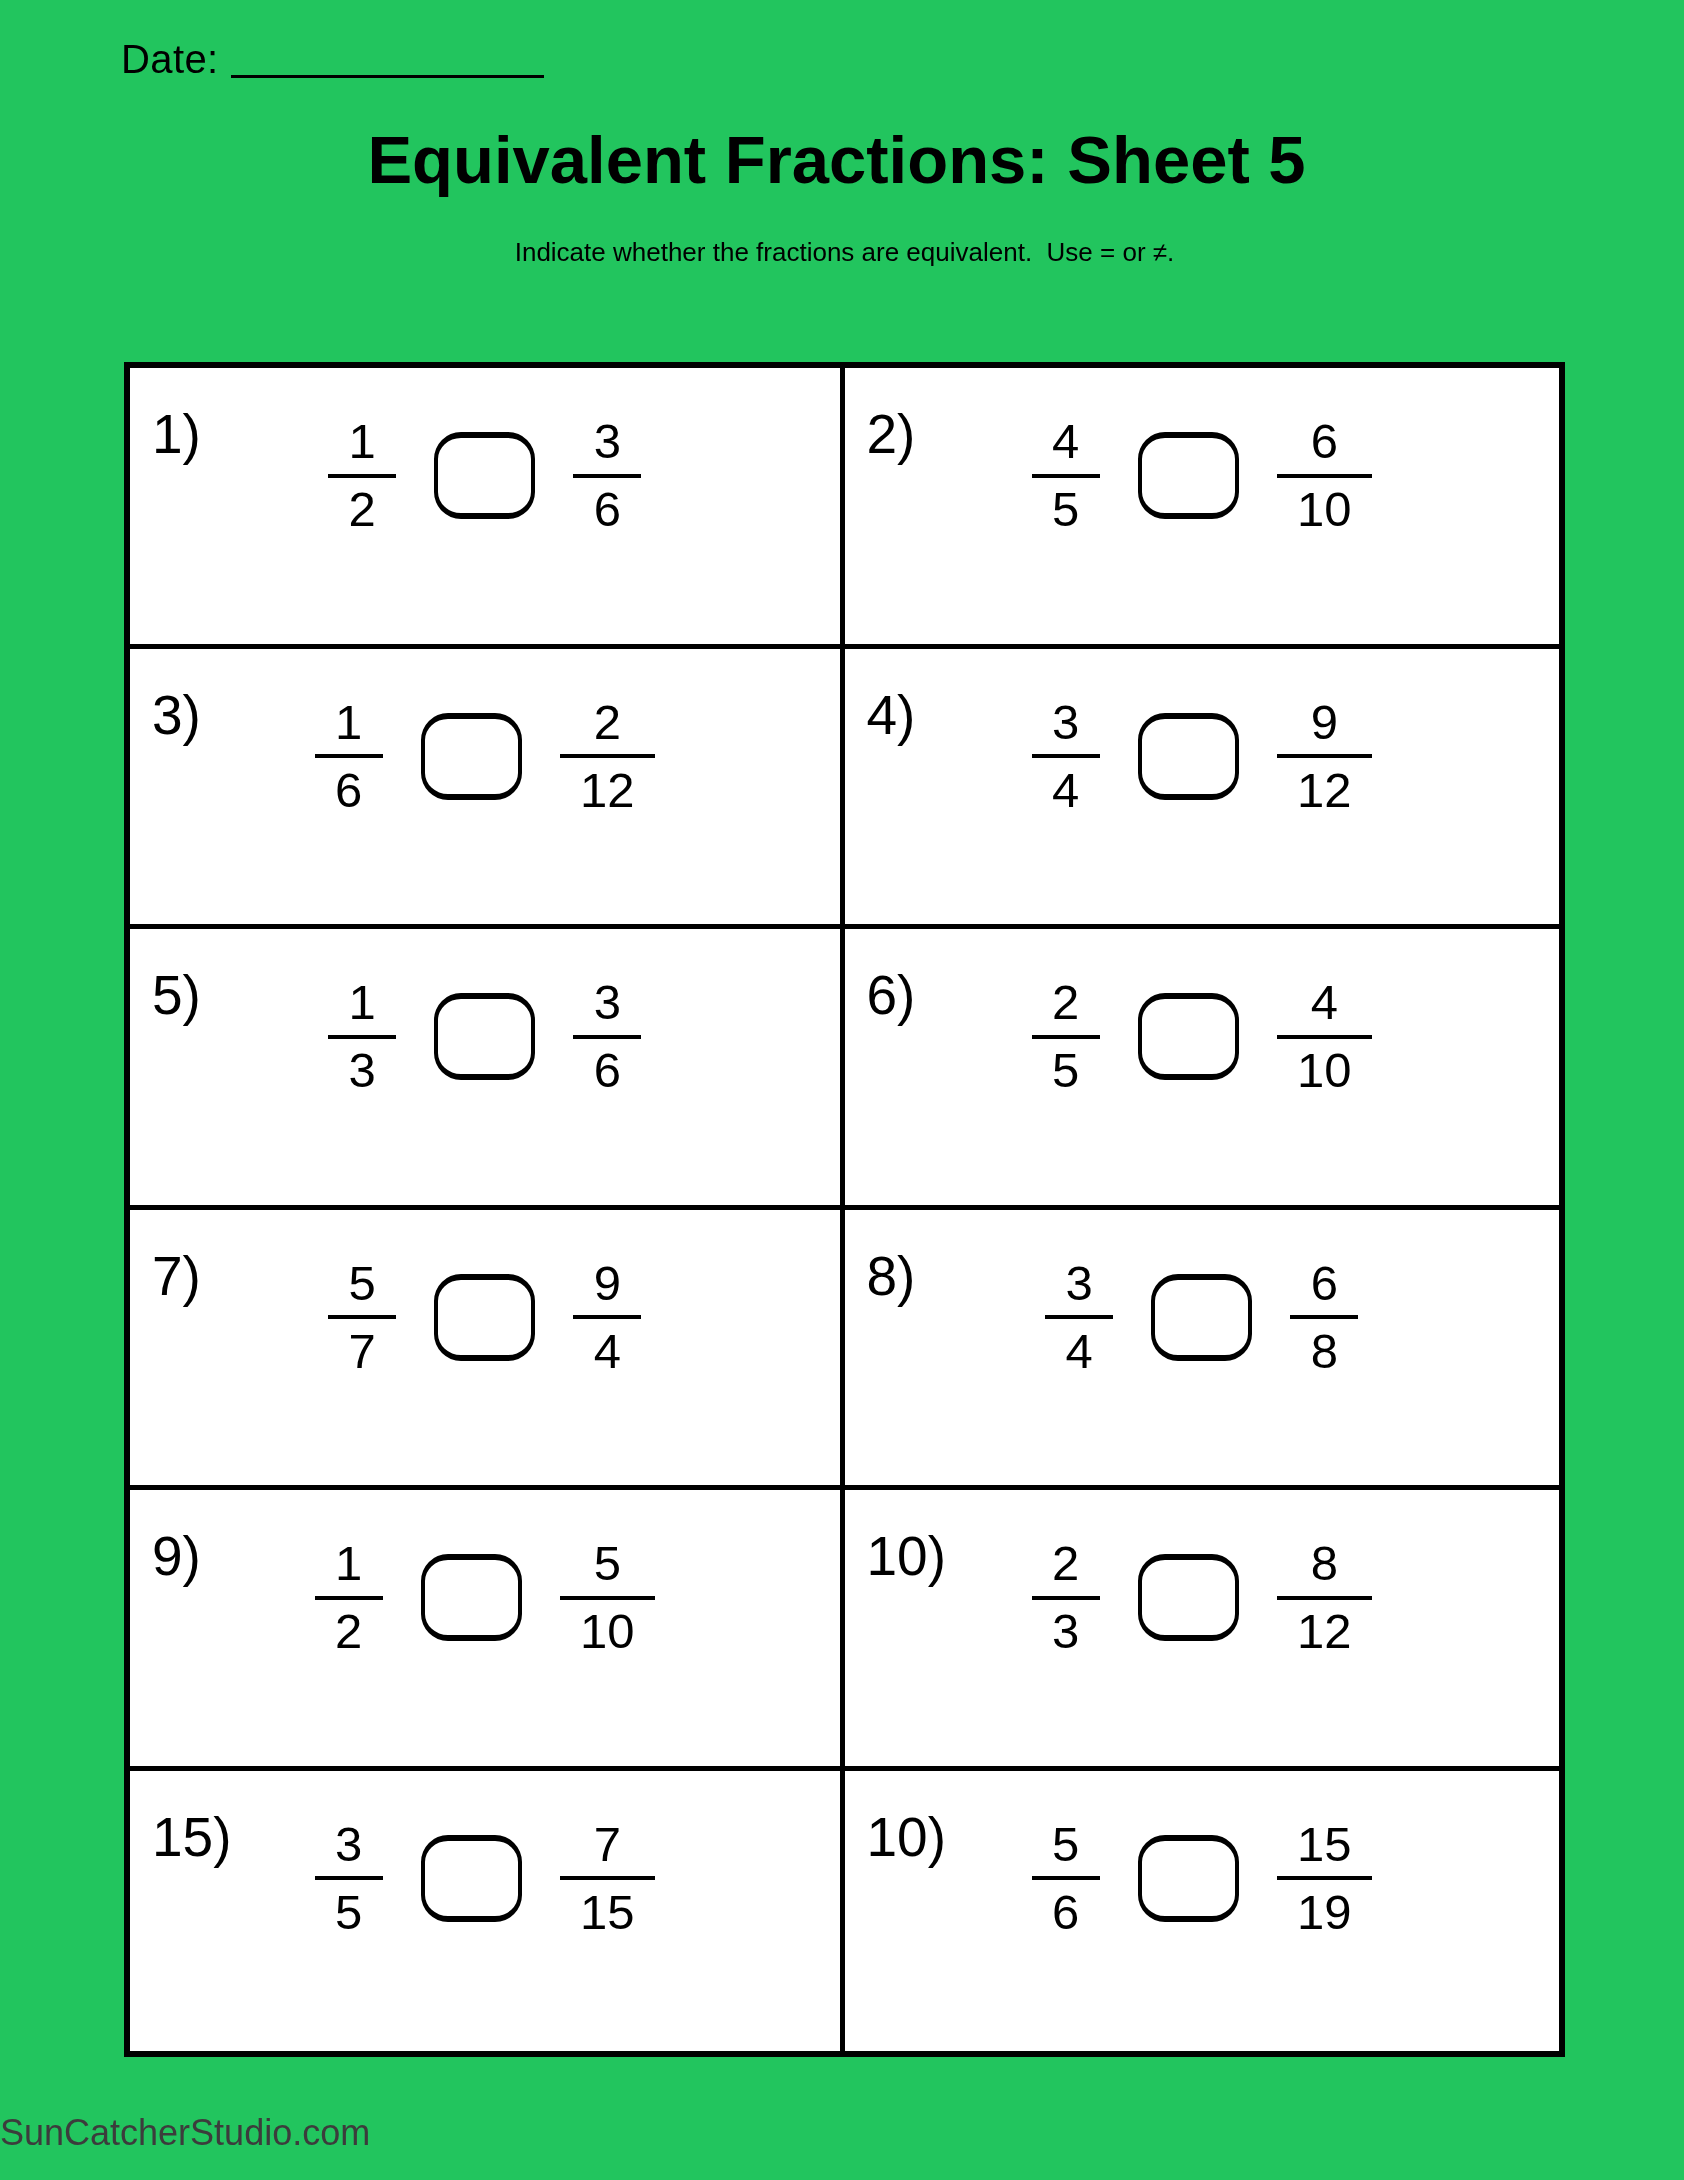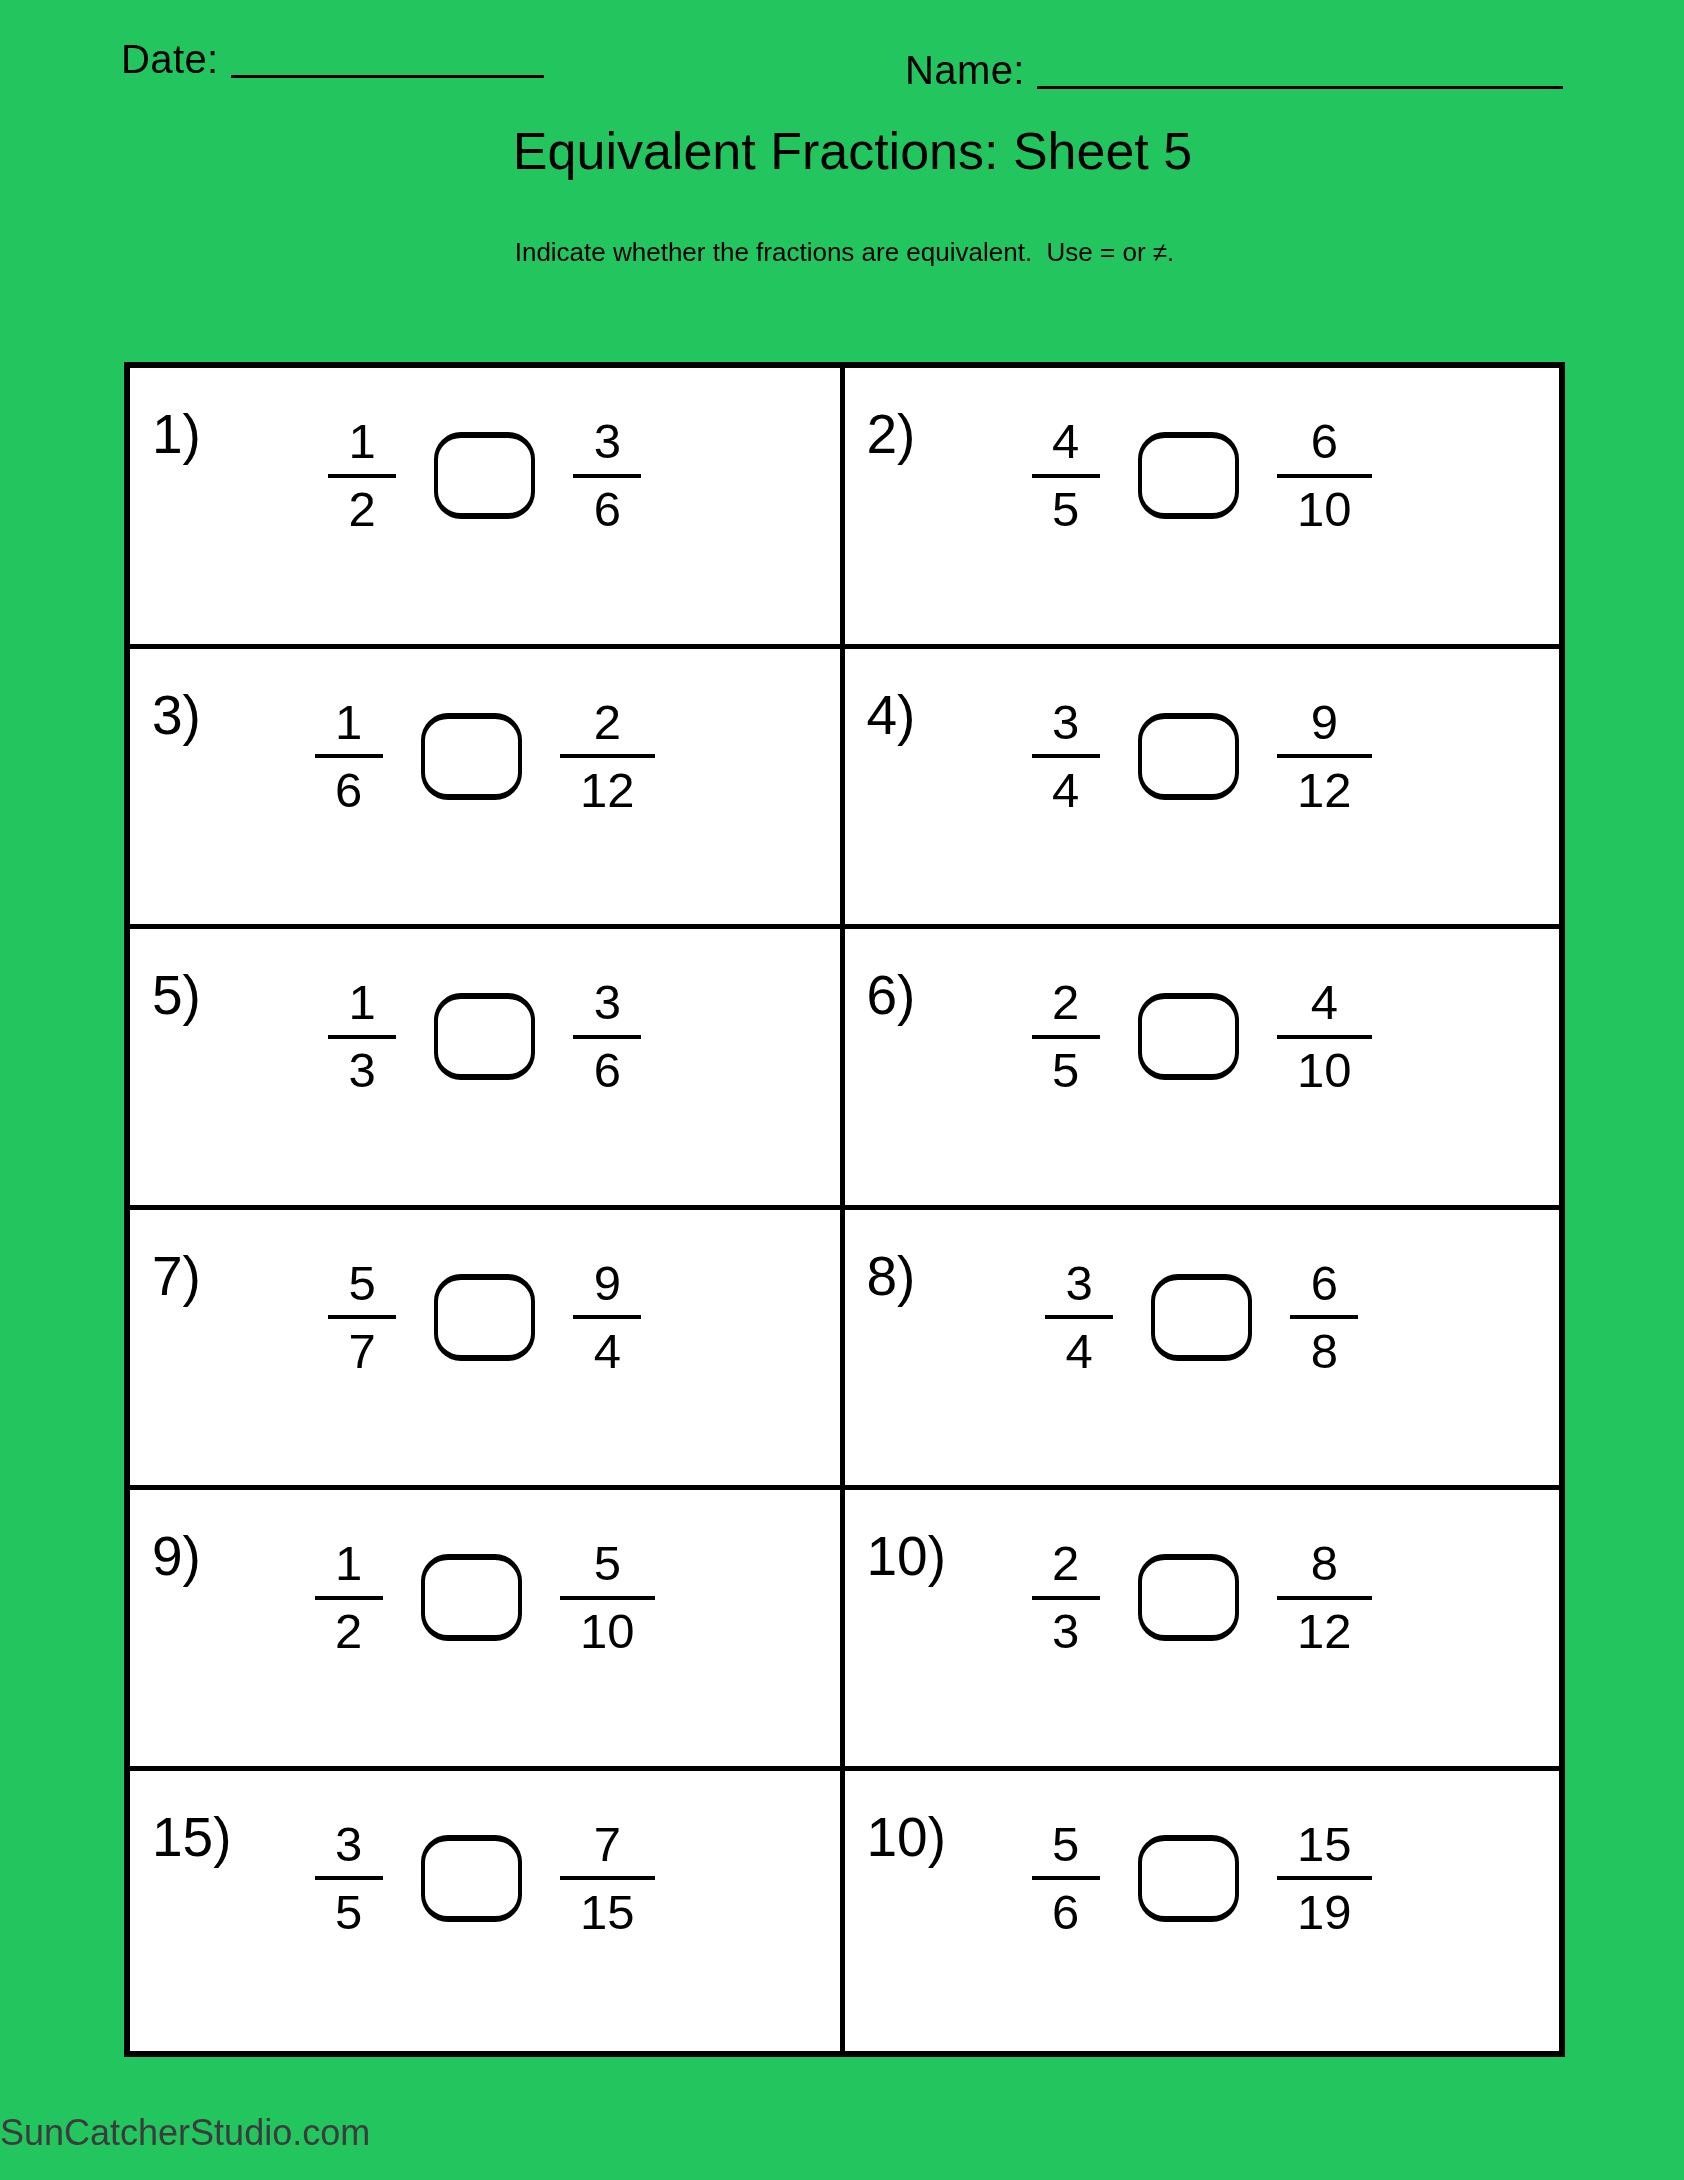--- a/index.html
+++ b/index.html
@@ -10,22 +10,22 @@
   
   .hdr-group { position:absolute; display:flex; align-items:flex-end; }
   .hdr-date { left:121px; top:37px; }
   .hdr-name { left:905px; top:48px; }
   .hdr-label { font-size:40px; line-height:1.1; letter-spacing:0.4px; }
   .hdr-line { display:inline-block; border-bottom:3.4px solid #000; margin-left:12px; margin-bottom:3.4px; }
   .hdr-line.date { width:313px; }
   .hdr-line.name { width:526px; }
 
   
-  .title { position:absolute; top:121px; left:132px; width:1441px; text-align:center;
-           font-size:52px; font-weight:normal; letter-spacing:0px; }
+  .title { position:absolute; top:121px; left:116px; width:1441px; text-align:center;
+           font-size:67px; font-weight:bold; letter-spacing:0px; }
   .subtitle { position:absolute; top:237px; left:124px; width:1441px; text-align:center;
               font-size:26px; white-space:pre; }
 
   
   .grid { position:absolute; left:124px; top:362px; width:1441px; height:1695px;
           border:6px solid #000; display:grid;
           grid-template-columns:repeat(2,1fr); grid-template-rows:repeat(6,1fr); }
   .cell { position:relative; background:#fff; }
   .cell:nth-child(odd) { border-right:5.1px solid #000; }
   .cell:not(:nth-last-child(-n+2)) { border-bottom:5.1px solid #000; }
@@ -48,24 +48,20 @@
 </head>
 <body>
 
 <div class="sheet">
 
   <div class="hdr-group hdr-date">
     <span class="hdr-label">Date:</span>
     <span class="hdr-line date"></span>
   </div>
 
-  <div class="hdr-group hdr-name">
-    <span class="hdr-label">Name:</span>
-    <span class="hdr-line name"></span>
-  </div>
 
   <div class="title">Equivalent Fractions: Sheet 5</div>
   <div class="subtitle">Indicate whether the fractions are equivalent.  Use = or ≠.</div>
 
   <div class="grid">
       <div class="cell">
     <div class="prob-num">1)</div>
     <div class="prob-body">
 
   <div class="frac">

